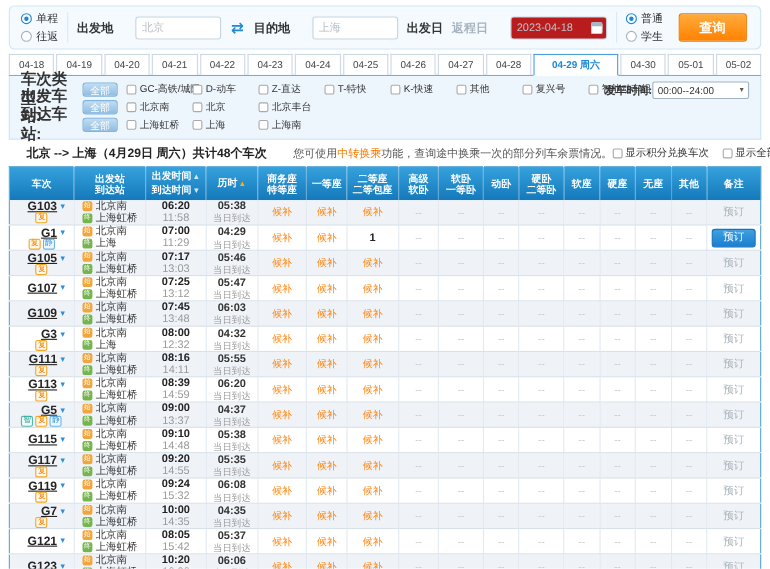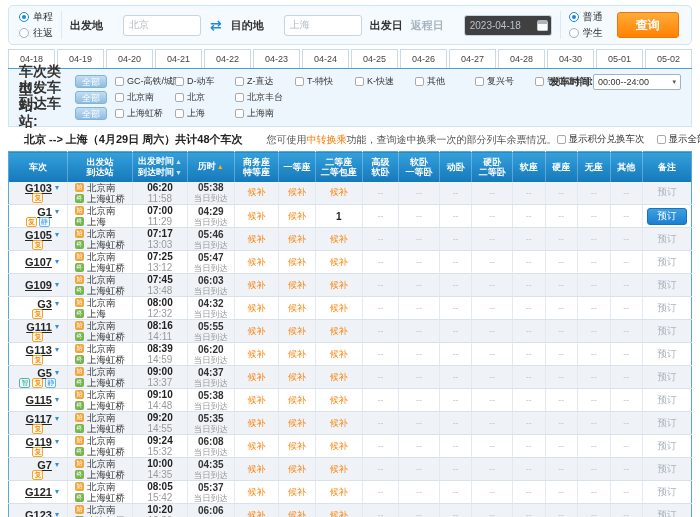--- a/index.html
+++ b/index.html
@@ -22,21 +22,21 @@
   .field { display:flex; align-items:center; gap:20px; }
   .flabel { font-size:11px; font-weight:bold; color:#333; white-space:nowrap; }
   .flabel.dis { color:#a7b4bf; }
   .txt { width:78px; height:21px; border:1px solid #c6d5e1; border-radius:3px; background:#fff;
     font-size:10px; padding:0 5px; color:#333; font-family:inherit; }
   .txt.ghost { color:#b3bcc4; }
   .date-wrap { position:relative; }
   .date-wrap .txt { width:88px; padding-right:18px; }
   .cal { position:absolute; right:4px; top:5px; width:11px; height:11px; background:#fff;
     border:1px solid #7fb0d8; border-top:4px solid #5b9bd5; border-radius:2px; }
-  .date-wrap.dis .txt { background:#404040; color:#b9c2ca; }
+  .date-wrap.dis .txt { background:#b91c1c; color:#b9c2ca; }
   .date-wrap.dis .cal { border-color:#c2ccd4; border-top-color:#aab7c1; }
   .swap { color:#1f8ad6; font-size:14px; font-weight:bold; cursor:pointer; line-height:1; padding:0 1px; }
   .query-btn { width:62px; height:26px; border:1px solid #f07800; border-radius:3px;
     background:linear-gradient(#ffab3a,#ff8201); color:#fff; font-size:12px; font-weight:bold;
     cursor:pointer; font-family:inherit; margin-left:6px; }
 
   
   .tabs { margin:4px 8px 0; display:flex; gap:2px; border-bottom:1px solid #4ba0d8; height:20px; }
   .tab { flex:1 1 0; background:#fff; border:1px solid #ccd8e4; border-bottom:none;
     font-size:9px; color:#444; display:flex; align-items:center; justify-content:center;
@@ -168,20 +168,21 @@
       <div class="tab">04-19</div>
       <div class="tab">04-20</div>
       <div class="tab">04-21</div>
       <div class="tab">04-22</div>
       <div class="tab">04-23</div>
       <div class="tab">04-24</div>
       <div class="tab">04-25</div>
       <div class="tab">04-26</div>
       <div class="tab">04-27</div>
       <div class="tab">04-28</div>
+      <div class="tab sel">04-29 周六</div>
       <div class="tab">04-30</div>
       <div class="tab">05-01</div>
       <div class="tab">05-02</div>
     </div>
 
   <div class="filter-panel">
     <div id="filter-rows">
         <div class="frow">
           <span class="flab">车次类型:</span>
           <span class="all-badge">全部</span>

